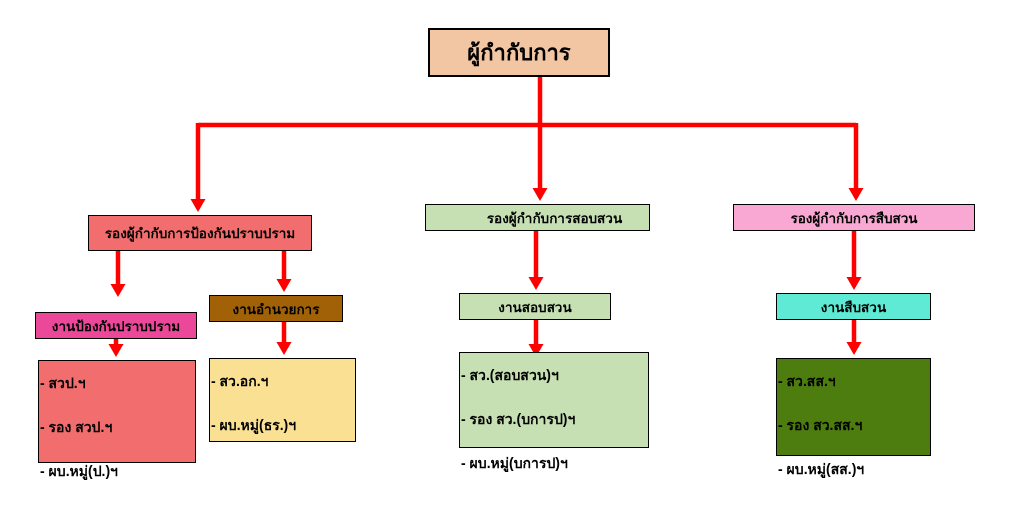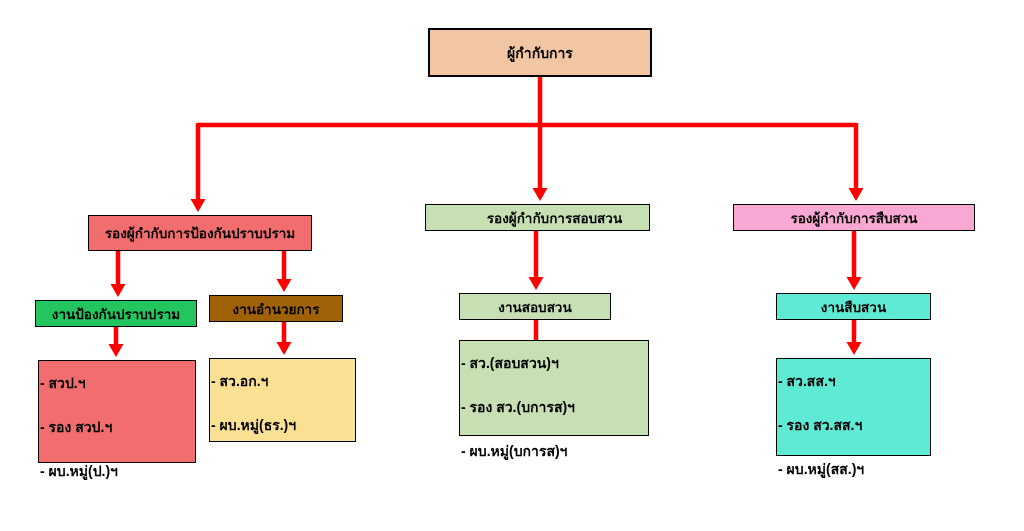--- a/index.html
+++ b/index.html
@@ -25,47 +25,47 @@
     position: absolute;
     border: 1.5px solid #000;
     display: flex;
     align-items: center;
     justify-content: center;
     font-weight: 700;
     color: #000;
     white-space: nowrap;
   }
   .root {
-    left: 428px; top: 28px; width: 224px; height: 49px;
+    left: 428px; top: 28px; width: 182px; height: 49px;
     background: #F2C6A2;
     border-width: 2px;
-    font-size: 14px;
+    font-size: 22px;
   }
   .deputy { height: 36px; font-size: 13.5px; }
   .deputy-1 { left: 88px;  top: 215px; width: 224px; background: #F26D6D; }
   .deputy-2 { left: 425px; top: 204px; width: 225px; height: 27px; background: #C6E0B4; padding-left: 34px; }
   .deputy-3 { left: 733px; top: 204px; width: 242px; height: 27px; background: #f9a8d4; }
   .unit { height: 27px; font-size: 13.5px; }
-  .unit-1 { left: 35px;  top: 300px; width: 162px; background: #22c55e; }
+  .unit-1 { left: 35px;  top: 312px; width: 162px; background: #ec4899; }
   .unit-2 { left: 209px; top: 295px; width: 134px; background: #a16207; }
   .unit-3 { left: 459px; top: 293px; width: 152px; background: #C6E0B4; font-family: Liberation Mono, monospace; }
   .unit-4 { left: 776px; top: 293px; width: 155px; background: #5eead4; }
   .list {
     flex-direction: column;
     align-items: flex-start;
     justify-content: flex-start;
     padding: 13px 1px;
     gap: 26px;
     font-size: 14px;
   }
   .list .li { line-height: 18px; }
   .list-1 { left: 38px;  top: 360px; width: 158px; height: 103px; background: #F26D6D; }
   .list-2 { left: 209px; top: 358px; width: 147px; height: 84px; background: #FAE093; }
-  .list-3 { left: 459px; top: 340px; width: 190px; height: 96px;  background: #C6E0B4; }
-  .list-4 { left: 776px; top: 358px; width: 155px; height: 98px;  background: #5eead4; }
+  .list-3 { left: 459px; top: 352px; width: 190px; height: 96px;  background: #C6E0B4; }
+  .list-4 { left: 776px; top: 358px; width: 155px; height: 98px;  background: #4d7c0f; }
 </style>
 </head>
 <body>
 
 <div class="canvas">
 
   <svg class="arrows" width="1024" height="531" viewBox="0 0 1024 531" xmlns="http://www.w3.org/2000/svg">
     <g stroke="#FE0000" stroke-width="4.5" fill="none">
       <path d="M540,75 V127"></path>
       <path d="M198,125 H856"></path>
@@ -113,22 +113,22 @@
     <div class="li">- ผบ.หมู่(ป.)ฯ</div>
   </div>
 
   <div class="box list list-2">
     <div class="li">- สว.อก.ฯ</div>
     <div class="li">- ผบ.หมู่(ธร.)ฯ</div>
   </div>
 
   <div class="box list list-3">
     <div class="li">- สว.(สอบสวน)ฯ</div>
-    <div class="li">- รอง สว.(บการส)ฯ</div>
-    <div class="li">- ผบ.หมู่(บการส)ฯ</div>
+    <div class="li">- รอง สว.(บการป)ฯ</div>
+    <div class="li">- ผบ.หมู่(บการป)ฯ</div>
   </div>
 
   <div class="box list list-4">
     <div class="li">- สว.สส.ฯ</div>
     <div class="li">- รอง สว.สส.ฯ</div>
     <div class="li">- ผบ.หมู่(สส.)ฯ</div>
   </div>
 
 </div>
 

